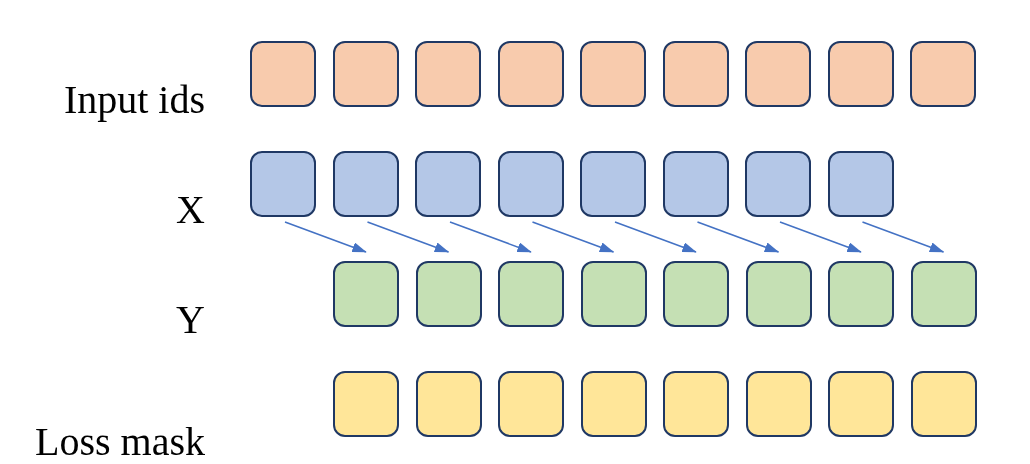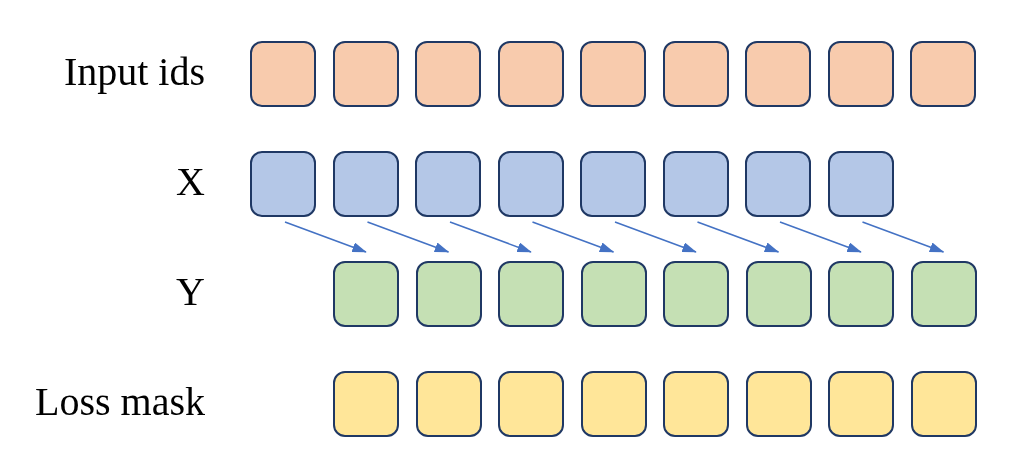--- a/index.html
+++ b/index.html
@@ -17,20 +17,21 @@
   }
   .row-label {
     position: absolute;
     right: 825px;            
     transform: translateY(-55%);
     font-size: 40px;
     line-height: 1;
     color: #000000;
     white-space: nowrap;
     text-align: right;
+    margin-top: 28px;
   }
   .token-box {
     position: absolute;
     width: 66px;
     height: 66px;
     box-sizing: border-box;
     border-radius: 12px;
     border-style: solid;
     border-width: 2.5px;
   }
@@ -60,21 +61,21 @@
         <line x1="615" y1="222" x2="696" y2="252" stroke="#4472C4" stroke-width="1.6" marker-end="url(#arrowhead)"></line>
         <line x1="697.5" y1="222" x2="778.5" y2="252" stroke="#4472C4" stroke-width="1.6" marker-end="url(#arrowhead)"></line>
         <line x1="780" y1="222" x2="861" y2="252" stroke="#4472C4" stroke-width="1.6" marker-end="url(#arrowhead)"></line>
         <line x1="862.5" y1="222" x2="943.5" y2="252" stroke="#4472C4" stroke-width="1.6" marker-end="url(#arrowhead)"></line>
       </g>
   </svg>
 
   <div class="row-label" style="top:74px">Input ids</div>
   <div class="row-label" style="top:184px">X</div>
   <div class="row-label" style="top:294px">Y</div>
-  <div class="row-label" style="top:404px">Loss mask</div>
+  <div class="row-label" style="top:416px">Loss mask</div>
 
 <div class="token-box" style="left: 250px; top: 41px; background: rgb(248, 203, 173); border-color: rgb(31, 56, 100);"></div>
     <div class="token-box" style="left: 332.5px; top: 41px; background: rgb(248, 203, 173); border-color: rgb(31, 56, 100);"></div>
     <div class="token-box" style="left: 415px; top: 41px; background: rgb(248, 203, 173); border-color: rgb(31, 56, 100);"></div>
     <div class="token-box" style="left: 497.5px; top: 41px; background: rgb(248, 203, 173); border-color: rgb(31, 56, 100);"></div>
     <div class="token-box" style="left: 580px; top: 41px; background: rgb(248, 203, 173); border-color: rgb(31, 56, 100);"></div>
     <div class="token-box" style="left: 662.5px; top: 41px; background: rgb(248, 203, 173); border-color: rgb(31, 56, 100);"></div>
     <div class="token-box" style="left: 745px; top: 41px; background: rgb(248, 203, 173); border-color: rgb(31, 56, 100);"></div>
     <div class="token-box" style="left: 827.5px; top: 41px; background: rgb(248, 203, 173); border-color: rgb(31, 56, 100);"></div>
     <div class="token-box" style="left: 910px; top: 41px; background: rgb(248, 203, 173); border-color: rgb(31, 56, 100);"></div>

